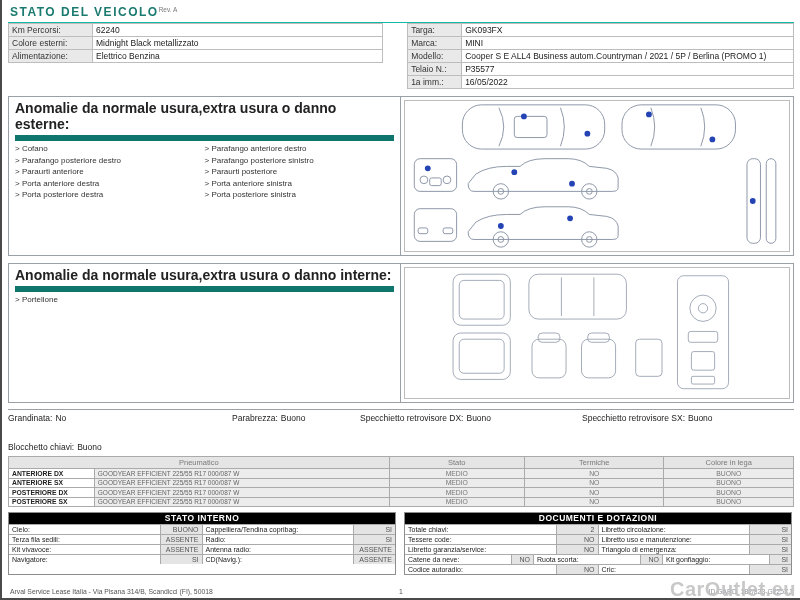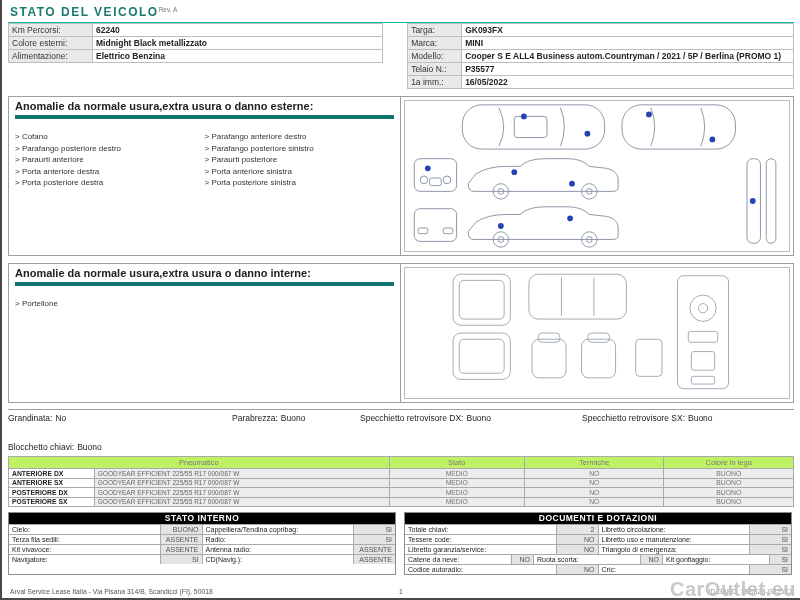--- a/index.html
+++ b/index.html
@@ -8,41 +8,41 @@
   .page{position:absolute;inset:0;padding:4px 6px;border-left:2px solid #4a4a4a;border-bottom:2px solid #4a4a4a}
 
   .hdr{display:flex;justify-content:flex-start;align-items:flex-start;border-bottom:1px solid #14b8a6;padding:1px 2px 3px}
   .title{color:#1b7a70;font-weight:bold;font-size:12px;letter-spacing:1.5px}
   .rev{font-size:6.5px;color:#777;margin-top:1px}
 
   .inforow{display:flex;gap:24px;align-items:flex-start}
   table.itable{border-collapse:collapse;font-size:8.5px}
   table.itable td{border:1px solid #bdbdbd;padding:1px 3px;vertical-align:top}
   table.itable .lbl{background:#e9e9e9;color:#333}
-  table.itable .val{font-weight:bold}
+  table.itable .val{font-weight:normal}
   .tleft{width:384px}.tleft .lbl{width:84px}
   .tright{width:396px}.tright .lbl{width:54px}
 
   .anombox{display:flex;border:1px solid #9aa0a8;margin-top:7px}
   .anomleft{width:392px;padding:3px 6px;border-right:1px solid #9aa0a8}
-  .anomtitle{font-weight:bold;font-size:11px;border-bottom:4px solid #0f766e;padding-bottom:3px;margin-bottom:12px}
+  .anomtitle{font-weight:bold;font-size:14px;border-bottom:6px solid #0f766e;padding-bottom:3px;margin-bottom:2px}
   .anomcols{display:flex;font-size:8px;line-height:11.5px;color:#333}
   .anomcol{width:50%}
   .diagzone{flex:1;padding:3px}
   .diag{width:100%;height:100%;border:1px solid #bcbcbc;background:#fff}
   .diag svg{display:block;width:100%;height:100%}
 
   .condwrap{margin-top:6px;border-top:1px solid #9aa0a8;padding-top:3px;font-size:8.5px}
   .condrow{display:flex}
   .cpair .cl{font-weight:normal}
   .cpair .cv{margin-left:3px}
   .condrow2{margin-top:19px}
 
   table.tires{width:100%;border-collapse:collapse;margin-top:4px}
-  table.tires th{border:1px solid #aaa;background:#bef264;color:#7a7a7a;font-weight:normal;font-size:7.5px;padding:1px;height:10px}
+  table.tires th{border:1px solid #aaa;background:#e5e5e5;color:#7a7a7a;font-weight:normal;font-size:7.5px;padding:1px;height:10px}
   table.tires td{border:1px solid #aaa;padding:0 3px;height:9.5px}
   td.pos{font-weight:bold;font-size:6.8px;width:86px;background:#fff;color:#222}
   td.tname{background:#ececec;color:#666;font-size:6.5px;width:296px}
   td.tval{background:#ececec;color:#777;font-size:6.8px;text-align:center}
   td.c-stato{width:136px} td.c-term{width:140px} td.c-cerchi{width:130px}
 
   .bottomrow{display:flex;gap:8px;margin-top:5px}
   .btbl{width:388px;border:1px solid #8d8d8d;font-size:7px;line-height:9px}
   .bhdr{background:#000000;color:#fff;text-align:center;font-weight:bold;font-size:8.5px;line-height:11px;letter-spacing:.5px}
   .brow{display:flex;border-top:1px solid #aaa}

